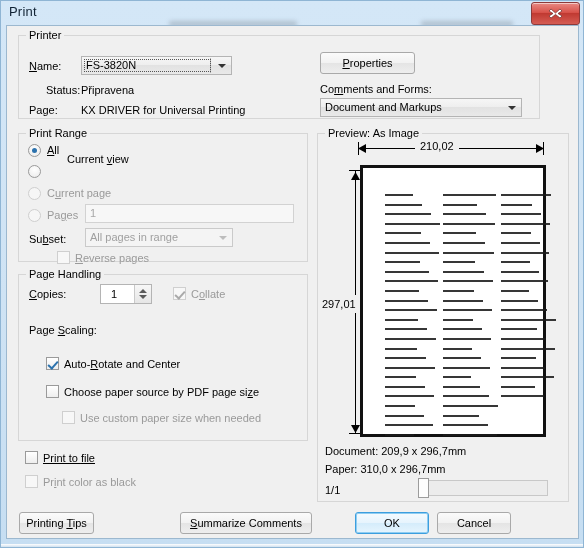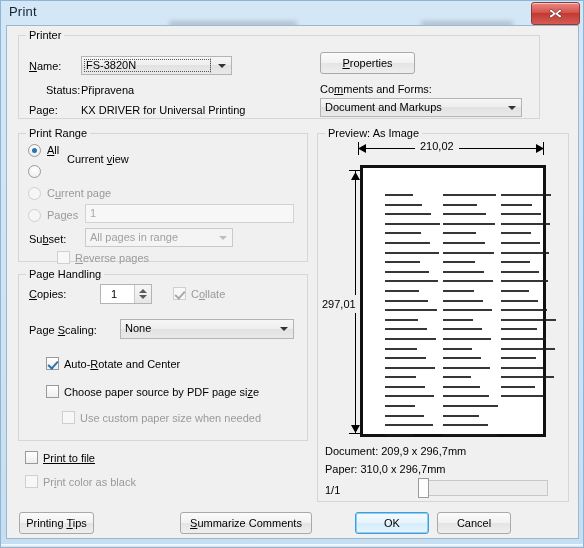--- a/index.html
+++ b/index.html
@@ -239,24 +239,20 @@
       <div class="v">1</div>
       <div class="btns">
         <div class="up"></div>
         <div class="dn"></div>
       </div>
     </div>
     <div class="cb on grey dis" style="left:166px;top:261px;"></div>
     <div class="lbl dim" style="left:184px;top:262px;">C<u>o</u>llate</div>
 
     <div class="lbl" style="left:22px;top:298px;">Page <u>S</u>caling:</div>
-    <div class="combo" style="left:113px;top:293px;width:174px;height:20px;">
-      <div class="txt">None</div>
-      <div class="arrow"></div>
-    </div>
 
     <div class="cb on" style="left:39px;top:331px;"></div>
     <div class="lbl" style="left:57px;top:332px;">Auto-<u>R</u>otate and Center</div>
 
     <div class="cb" style="left:39px;top:359px;"></div>
     <div class="lbl" style="left:57px;top:360px;">Choose paper source by PDF page si<u>z</u>e</div>
 
     <div class="cb dis" style="left:55px;top:385px;"></div>
     <div class="lbl dim" style="left:73px;top:386px;">Use custom paper size when needed</div>
 

